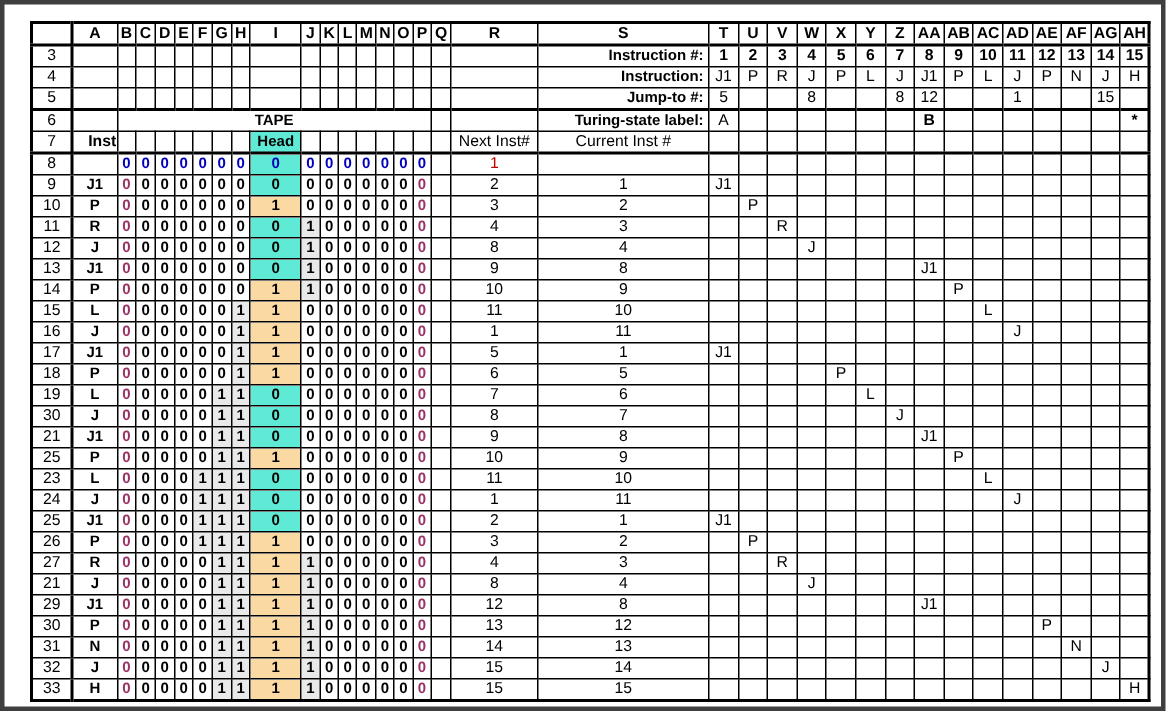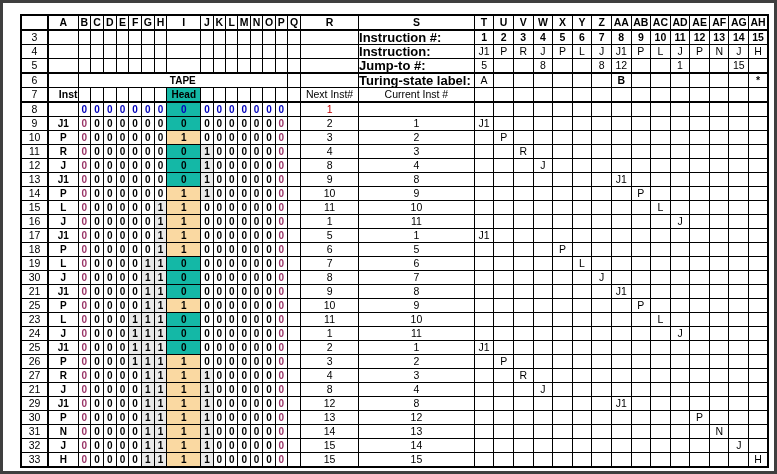--- a/index.html
+++ b/index.html
@@ -5,30 +5,30 @@
   html,body{margin:0;padding:0;}
   body{width:777px;height:474px;background:#fff;font-family:"Liberation Sans",sans-serif;position:relative;}
   .window{position:absolute;left:0;top:0;width:771px;height:468px;border:3px solid #3f3f3f;background:#ffffff;overflow:hidden;}
   table.sheet{border-collapse:collapse;table-layout:fixed;margin:11px 0 0 17px;border:2px solid #000;}
   td{border:1px solid #000;height:13px;padding:0;text-align:center;vertical-align:middle;
      font-size:10px;line-height:13px;overflow:hidden;white-space:nowrap;color:#000;}
   tr.thickbot td{border-bottom-width:2px;}
   td.num{font-size:10.5px;border-right-width:2px;font-weight:normal;}
   td.colhead{font-weight:bold;font-size:10.5px;}
   td.b{font-weight:bold;}
-  td.metalabel{font-weight:bold;font-size:13px;text-align:left;padding-right:3px;}
+  td.metalabel{font-weight:bold;font-size:10px;text-align:right;padding-right:3px;}
   td.metaval{font-size:10.5px;}
   td.tape{font-weight:bold;}
   td.rs{font-weight:normal;font-size:10.5px;}
   td.trace{font-size:10.5px;}
   td.instlabel{text-align:right;padding-left:2px;font-size:10.5px;}
   .c-blue{color:#0000bb;}
   .c-maroon{color:#993366;}
   .c-red{color:#c00000;}
-  .bg-y{background:#14b8a6;}
+  .bg-y{background:#5eead4;}
   .bg-p{background:#fad9a2;}
   .bg-g{background:#e9e9e9;}
 </style>
 </head>
 <body>
 
 <div class="window">
   <table class="sheet">
     <colgroup id="cols">
         <col style="width: 27px;">

